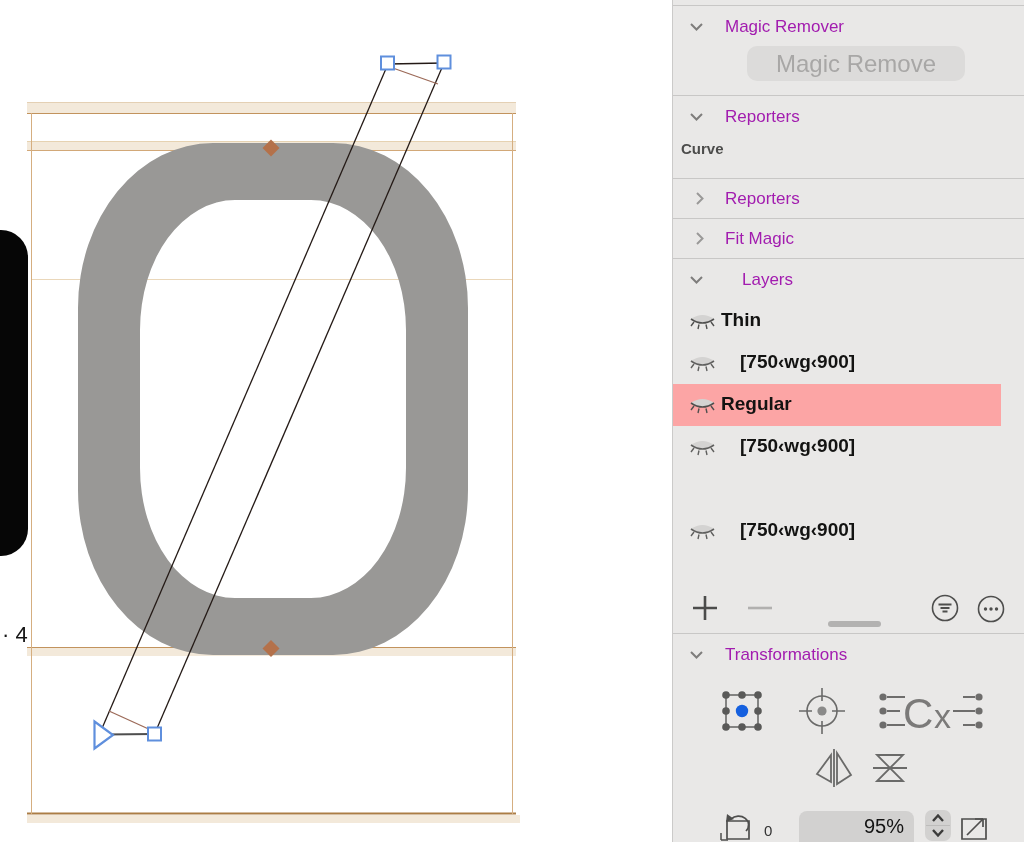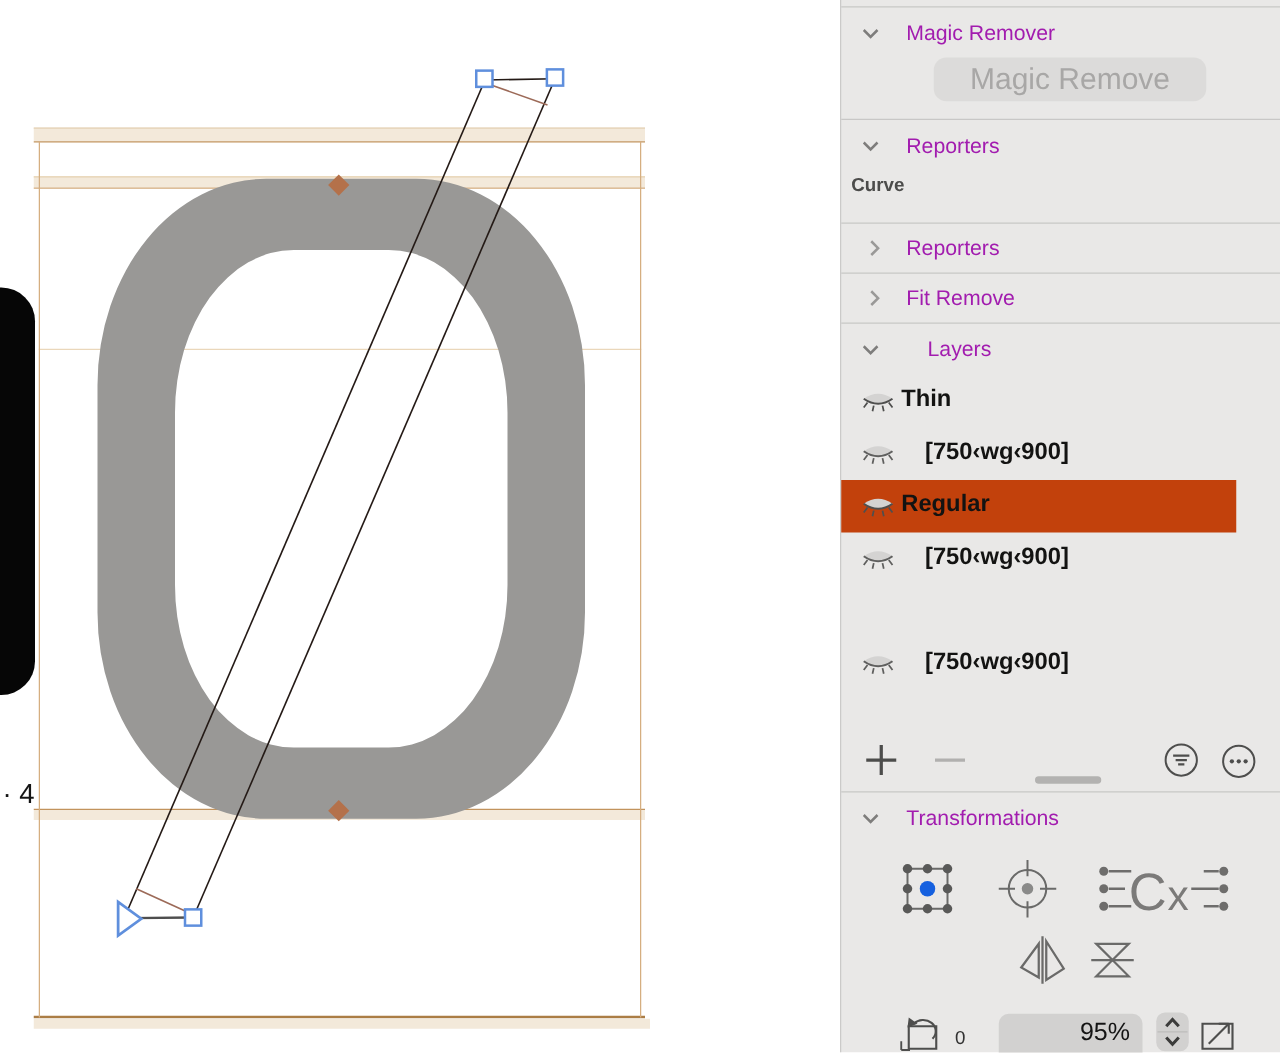--- a/index.html
+++ b/index.html
@@ -24,21 +24,21 @@
   .edit-label { position:absolute; font-size:15px; font-weight:bold; color:#4c4c4b; }
 
   .magic-btn {
     position:absolute; left:74px; top:46px; width:218px; height:35px;
     background:#dcdbda; border:none; border-radius:10px;
     font-family:"Liberation Sans", sans-serif;
     font-size:24px; color:#a8a7a6; text-align:center; line-height:35px; padding:0;
   }
 
   .layer-row { position:absolute; left:0; width:316px; height:42px;text-decoration:underline; }
-  .layer-row.selected { background:#c2410c; }
+  .layer-row.selected { background:#fca5a5;padding-left:12px; }
   .layer-row .eye { position:absolute; left:16px; top:11px; }
   .layer-row .lname {
     position:absolute; left:48px; top:9px;
     font-size:19px; font-weight:bold; color:#131312; white-space:nowrap;
   }
   .layer-row.bracket .lname { left:67px;text-align:center; }
 
   .pill { position:absolute; left:155px; top:621px; width:53px; height:6px;
           border-radius:3px; background:#b3b2b1; }
 
@@ -136,21 +136,21 @@
     <svg class="chev" style="left:21px; top:191px" width="11" height="15">
       <polyline points="3,2 8.5,7.5 3,13" fill="none" stroke="#9a9998" stroke-width="2"></polyline>
     </svg>
     <span class="hdr" style="left:52px; top:189px">Reporters</span>
 
     <div class="divider" style="top:218px"></div>
 
     <svg class="chev" style="left:21px; top:231px" width="11" height="15">
       <polyline points="3,2 8.5,7.5 3,13" fill="none" stroke="#9a9998" stroke-width="2"></polyline>
     </svg>
-    <span class="hdr" style="left:52px; top:229px">Fit Remove</span>
+    <span class="hdr" style="left:52px; top:229px">Fit Magic</span>
 
     <div class="divider" style="top:258px"></div>
 
     <svg class="chev" style="left:16px; top:274px" width="15" height="11">
       <polyline points="2,3 7.5,8.5 13,3" fill="none" stroke="#7e7d7c" stroke-width="2"></polyline>
     </svg>
     <span class="hdr" style="left:69px; top:270px">Layers</span>
 
     <div class="layer-row" style="top:300px">
       <svg class="eye" width="27" height="20">

